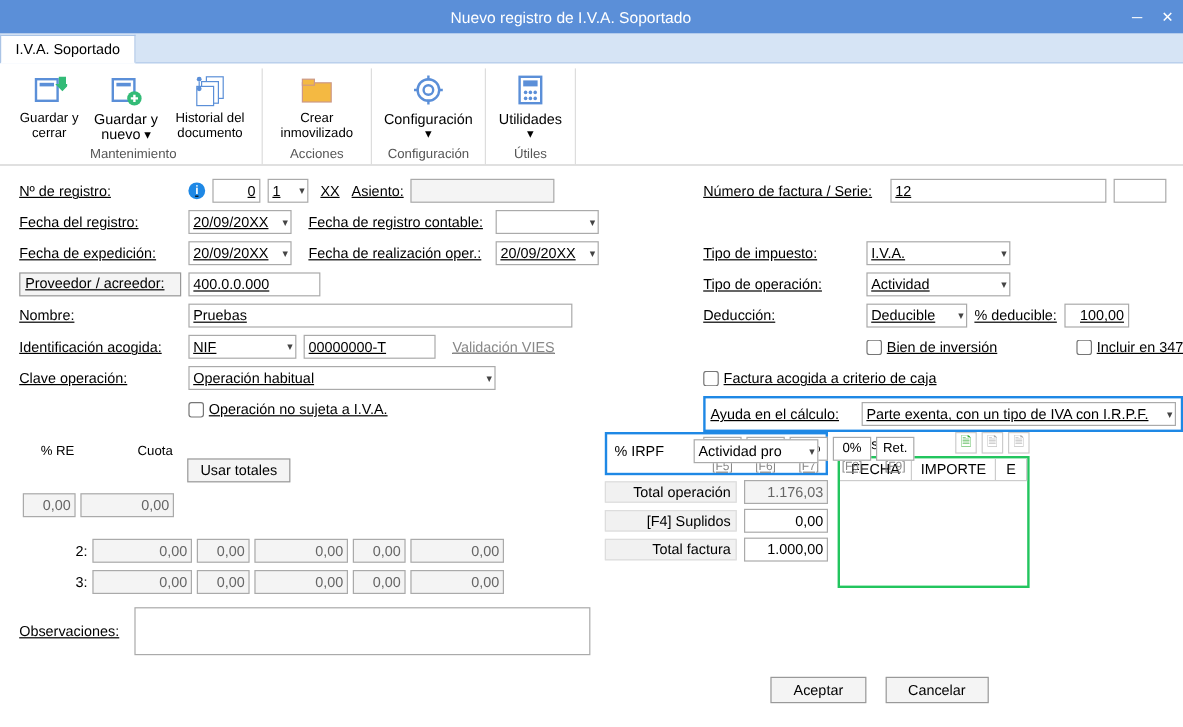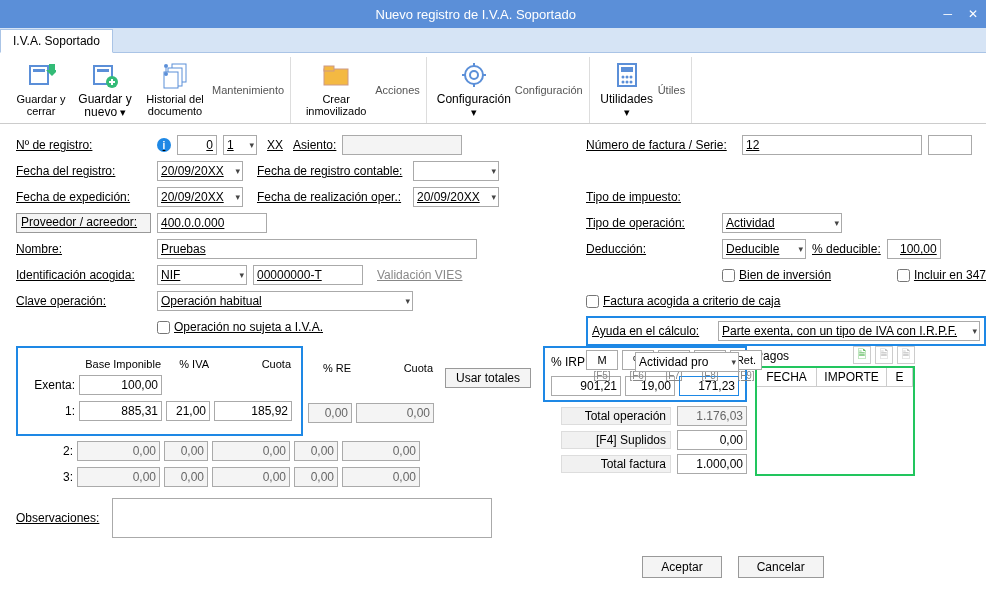--- a/index.html
+++ b/index.html
@@ -4,21 +4,21 @@
 <style>
   * { box-sizing: border-box; font-family: 'Segoe UI', Tahoma, sans-serif; font-size: 12px; }
   body { margin: 0; padding: 0; background: #fff; width: 986px; }
   .titlebar { background: #5b8fd8; color: #fff; height: 28px; display: flex; align-items: center; padding: 0 8px; }
   .titlebar .title { flex: 1; text-align: center; font-size: 13px; }
   .titlebar .winbtns { display: flex; gap: 16px; font-size: 16px; }
   .titlebar .winbtn { cursor: pointer; }
   .tabstrip { background: #d6e4f5; border-bottom: 1px solid #aac4e6; display: flex; }
   .tab { background: #fff; padding: 4px 12px; border: 1px solid #aac4e6; border-bottom: 1px solid #fff; position: relative; top: 1px; }
   .ribbon { display: flex; background: #fff; border-bottom: 1px solid #ccc; padding: 4px 4px 0 4px; }
-  .ribbon-group { display: flex; flex-direction: row; align-items: center; border-right: 1px solid #ddd; padding: 0 6px 2px 6px; }
+  .ribbon-group { display: flex; flex-direction: column; align-items: center; border-right: 1px solid #ddd; padding: 0 6px 2px 6px; }
   .ribbon-group-buttons { display: flex; gap: 2px; }
   .ribbon-btn { display: flex; flex-direction: column; align-items: center; justify-content: flex-start; width: 62px; padding: 2px; cursor: pointer; }
   .ribbon-btn .ico { width: 32px; height: 32px; display: flex; align-items: center; justify-content: center; }
   .ribbon-btn .lbl { text-align: center; line-height: 1.1; margin-top: 2px; min-height: 26px; font-size: 11px; }
   .ribbon-group-name { font-size: 11px; color: #555; padding: 2px 0 0 0; }
   .form { padding: 10px 16px; }
   .row { display: flex; align-items: center; gap: 6px; margin-bottom: 4px; min-height: 22px; text-decoration: underline; }
   .col-left { width: 570px; }
   .col-right { position: absolute; left: 570px; top: 0; width: 400px; }
   .cols { position: relative; }
@@ -242,20 +242,23 @@
 
     <div class="col-right">
       <div class="row">
         <label class="lbl-r" style="width:150px">Número de factura / Serie:</label>
         <input type="text" style="width: 180px;" value="12">
         <input type="text" style="width: 44px;" value="">
       </div>
       <div style="height:26px"></div>
       <div class="row">
         <label class="lbl-r">Tipo de impuesto:</label>
+        <div class="select" style="width:120px">
+            <span>I.V.A.</span>
+          </div>
       </div>
       <div class="row">
         <label class="lbl-r">Tipo de operación:</label>
         <div class="select" style="width:120px">
             <span>Actividad</span>
           </div>
       </div>
       <div class="row">
         <label class="lbl-r">Deducción:</label>
         <div class="select" style="width:84px">
@@ -304,44 +307,20 @@
         <div class="rate-fkey">[F8]</div>
         <div class="rate-fkey">[F9]</div>
       </div>
     </div>
   </div>
 
   <div class="grid-section">
 
     <div>
       <div style="display:flex;align-items:flex-end;gap:2px">
-        <div class="base-grid">
-          <table class="grid">
-            <tbody>
-                <tr>
-              <th></th>
-              <th style="width:85px">Base Imponible</th>
-              <th style="width:46px">% IVA</th>
-              <th style="width:80px">Cuota</th>
-            </tr>
-            <tr>
-              <td style="text-align:right;width:50px">Exenta:</td>
-              <td><input type="text" class="num" value="100,00" style=""></td>
-              <td></td>
-                  <td></td>
-            </tr>
-            <tr>
-              <td style="text-align:right">1:</td>
-              <td><input type="text" class="num" value="885,31" style=""></td>
-              <td><input type="text" class="num" value="21,00" style=""></td>
-              <td><input type="text" class="num" value="185,92" style=""></td>
-            </tr>
-          </tbody>
-            </table>
-        </div>
 
         <div style="padding:6px 0 8px 0">
           <table class="grid">
             <tbody>
                 <tr>
               <th style="width:46px">% RE</th>
               <th style="width:80px">Cuota</th>
             </tr>
             <tr>
                   <td style="height:20px"></td>
@@ -388,25 +367,20 @@
 
     <div style="margin-left:4px">
       <div class="irpf-box">
         <div style="display:flex;align-items:center;gap:6px;margin-bottom:4px">
           <label style="width:50px">% IRPF</label>
           <div style="flex:1"></div>
           <div class="select" style="width:104px">
               <span>Actividad pro</span>
             </div>
         </div>
-        <div style="display:flex;gap:4px">
-          <input type="text" class="num" style="width: 70px;" value="901,21">
-          <input type="text" class="num" style="width: 50px;" value="19,00">
-          <input type="text" class="num" style="width: 60px; border-color: rgb(30, 136, 229);" value="171,23">
-        </div>
       </div>
       <div class="totals">
         <div class="trow">
           <div class="tlbl">Total operación</div>
           <input type="text" class="num ro" value="1.176,03" style="">
         </div>
         <div class="trow">
           <div class="tlbl">[F4] Suplidos</div>
           <input type="text" class="num" value="0,00" style="">
         </div>

